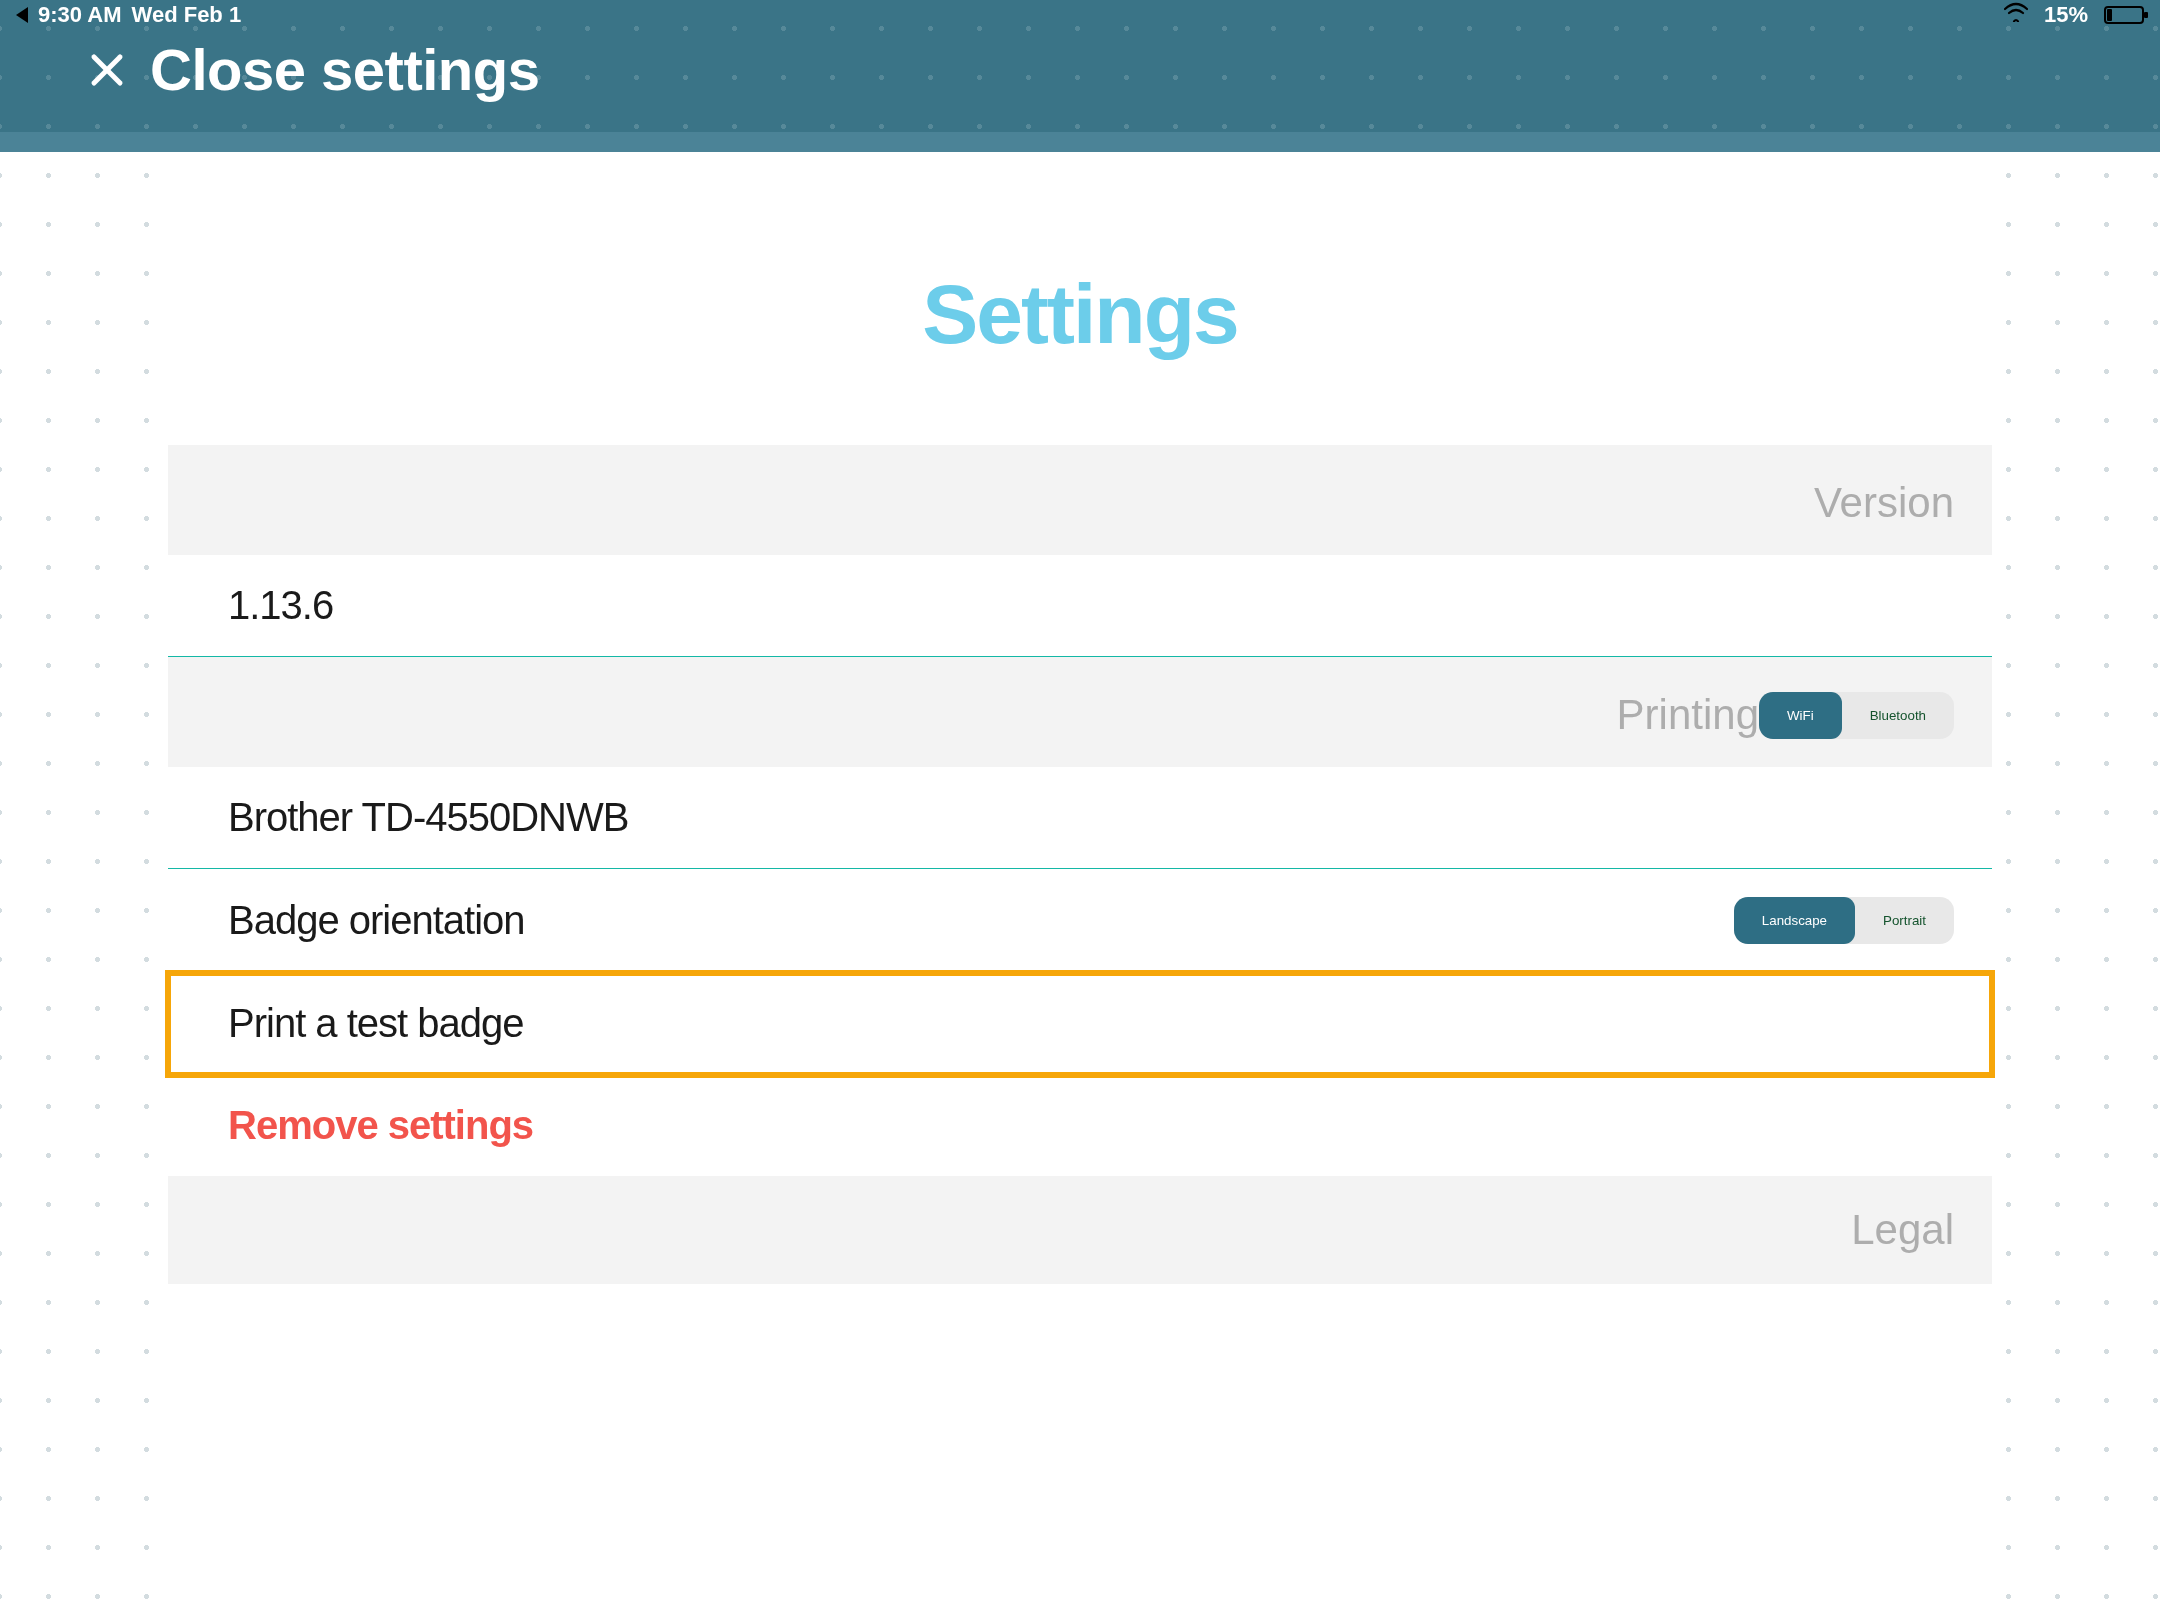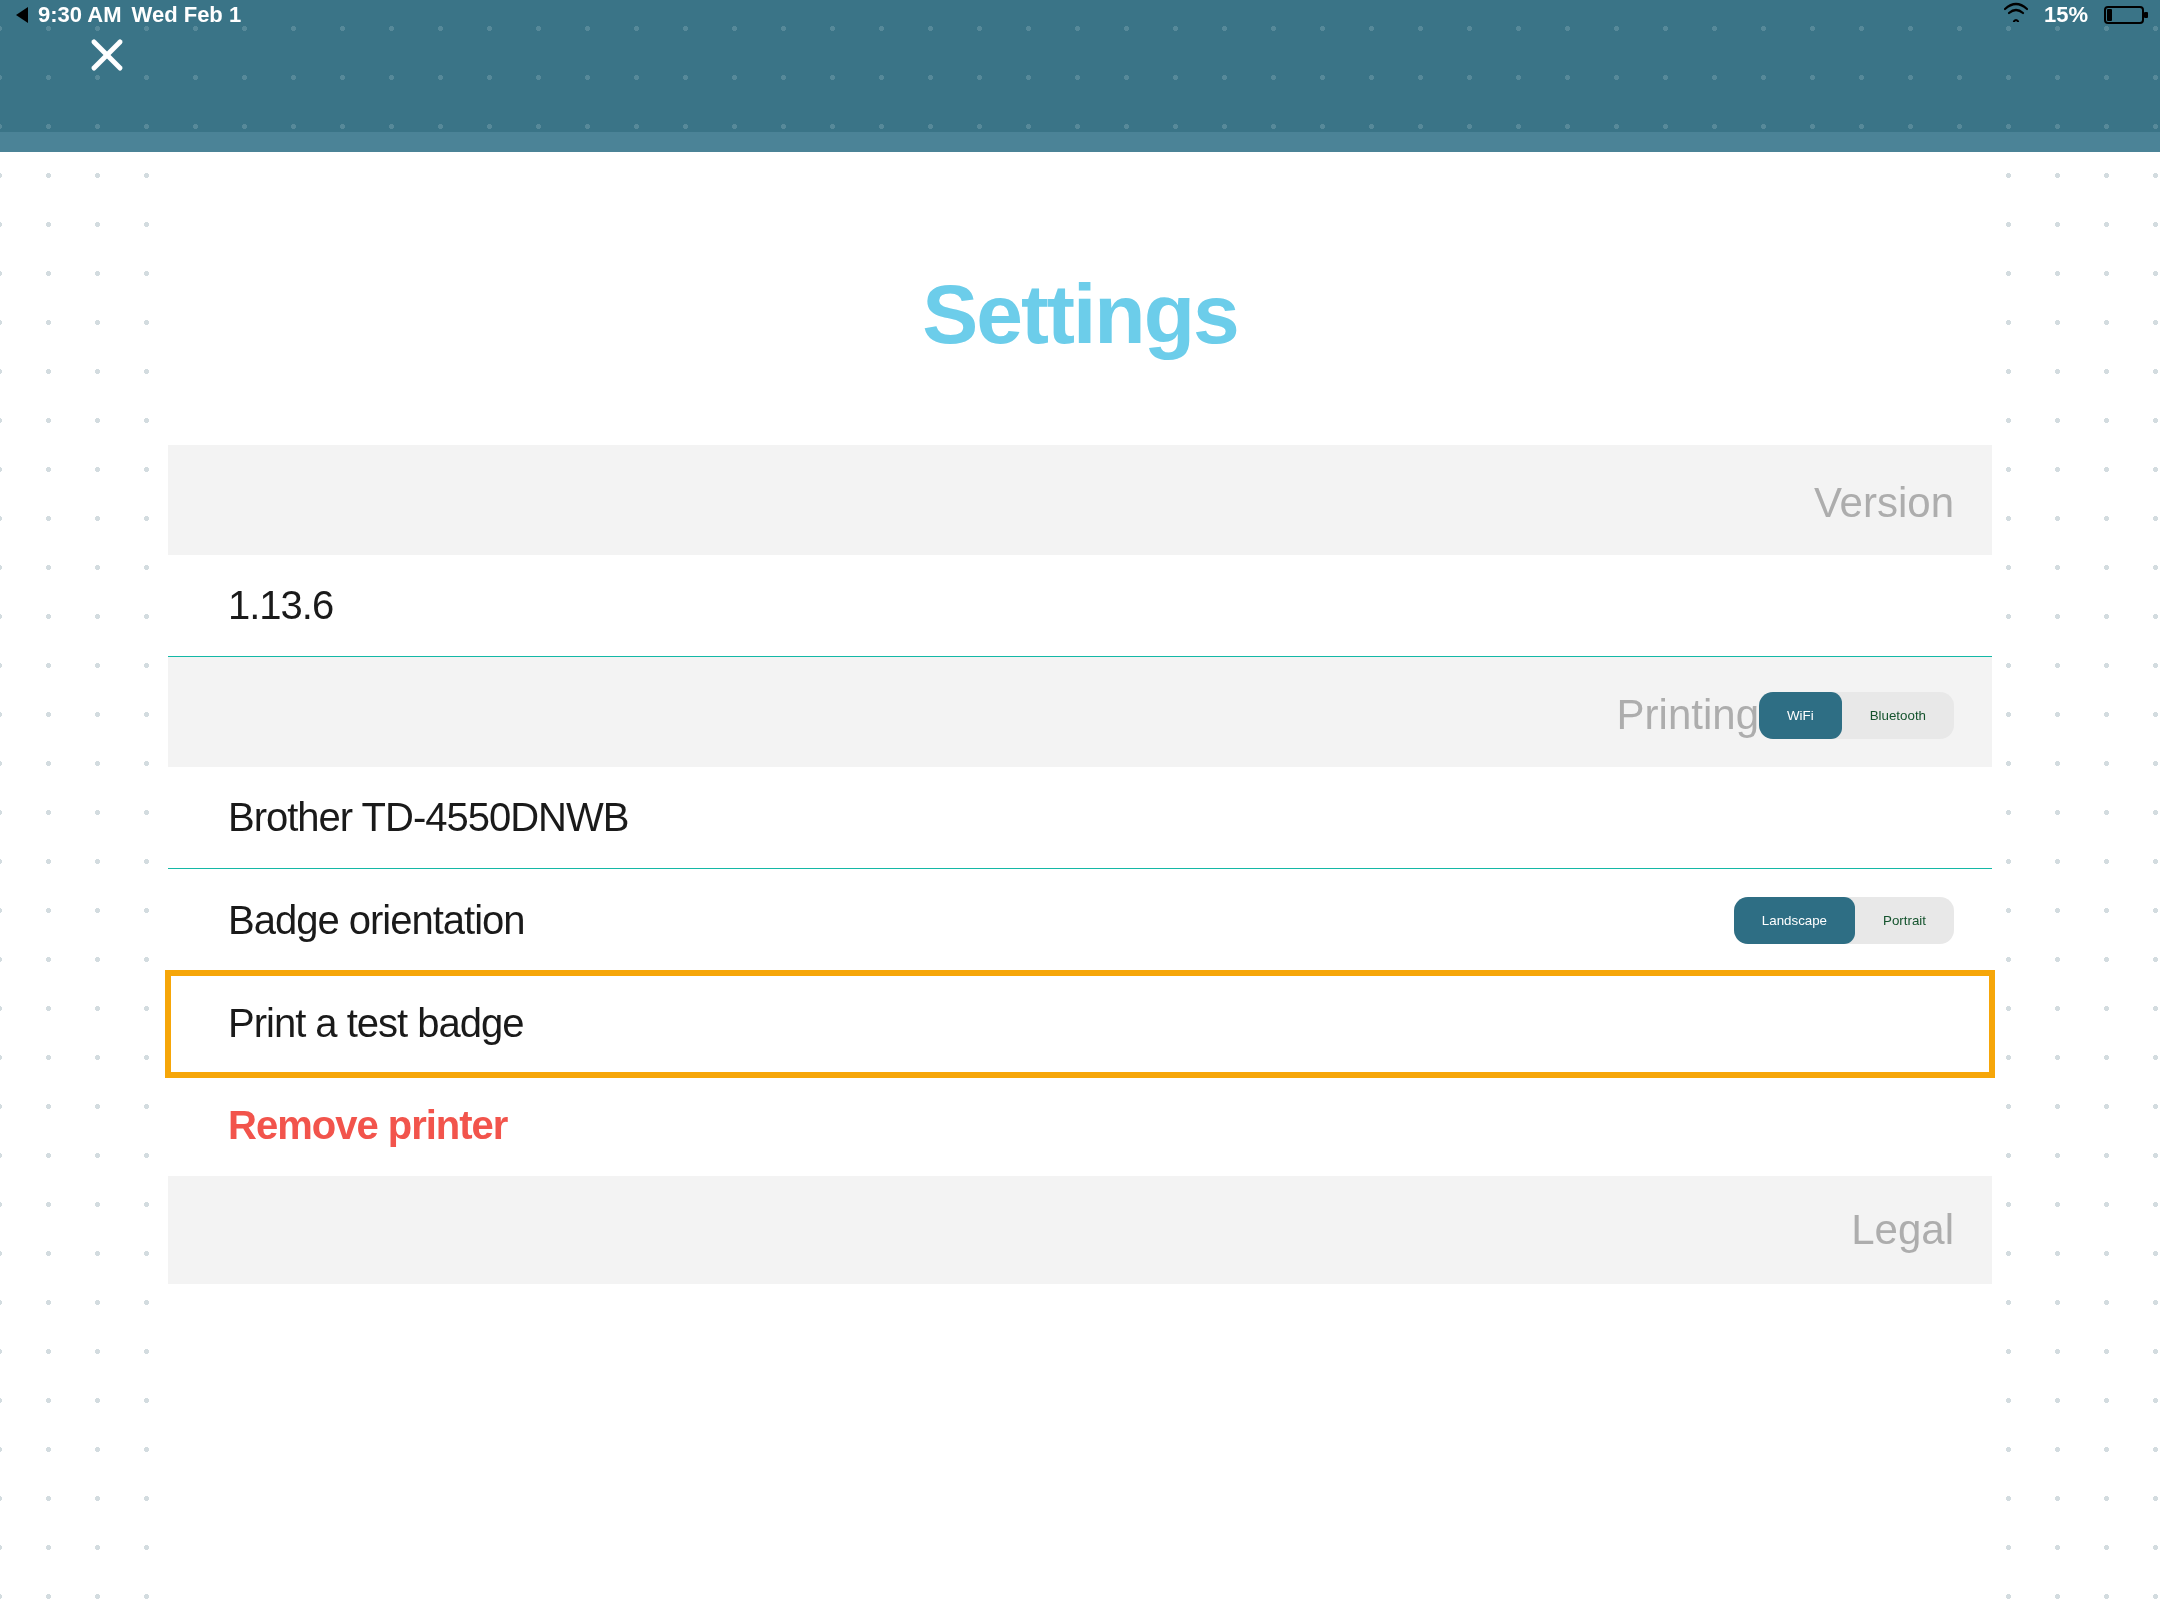--- a/index.html
+++ b/index.html
@@ -221,20 +221,21 @@
     </div>
   </div>
 
   <div class="header-inner">
     <span class="close-x">
       <svg viewBox="0 0 34 34">
           <line x1="4" y1="4" x2="30" y2="30"></line>
           <line x1="30" y1="4" x2="4" y2="30"></line>
         </svg>
     </span>
+    <span class="header-title">Close settings</span>
   </div>
 </div>
 <div class="header-sub"></div>
 
 <h1 class="page-title">Settings</h1>
 
 <div class="card">
 
   <div class="section-header">
     <span>Version</span>
@@ -257,20 +258,20 @@
     <span class="label">Badge orientation</span>
     <span class="segmented">
       <button class="seg active">Landscape</button>
       <button class="seg">Portrait</button>
     </span>
   </div>
   <div class="row highlight">
     <span class="label">Print a test badge</span>
   </div>
   <div class="row" style="border-bottom:none;">
-    <span class="label danger">Remove printer</span>
+    <span class="label danger">Remove settings</span>
   </div>
 
   <div class="section-header small">
     <span>Legal</span>
   </div>
 
 </div>
 
 </body></html>

